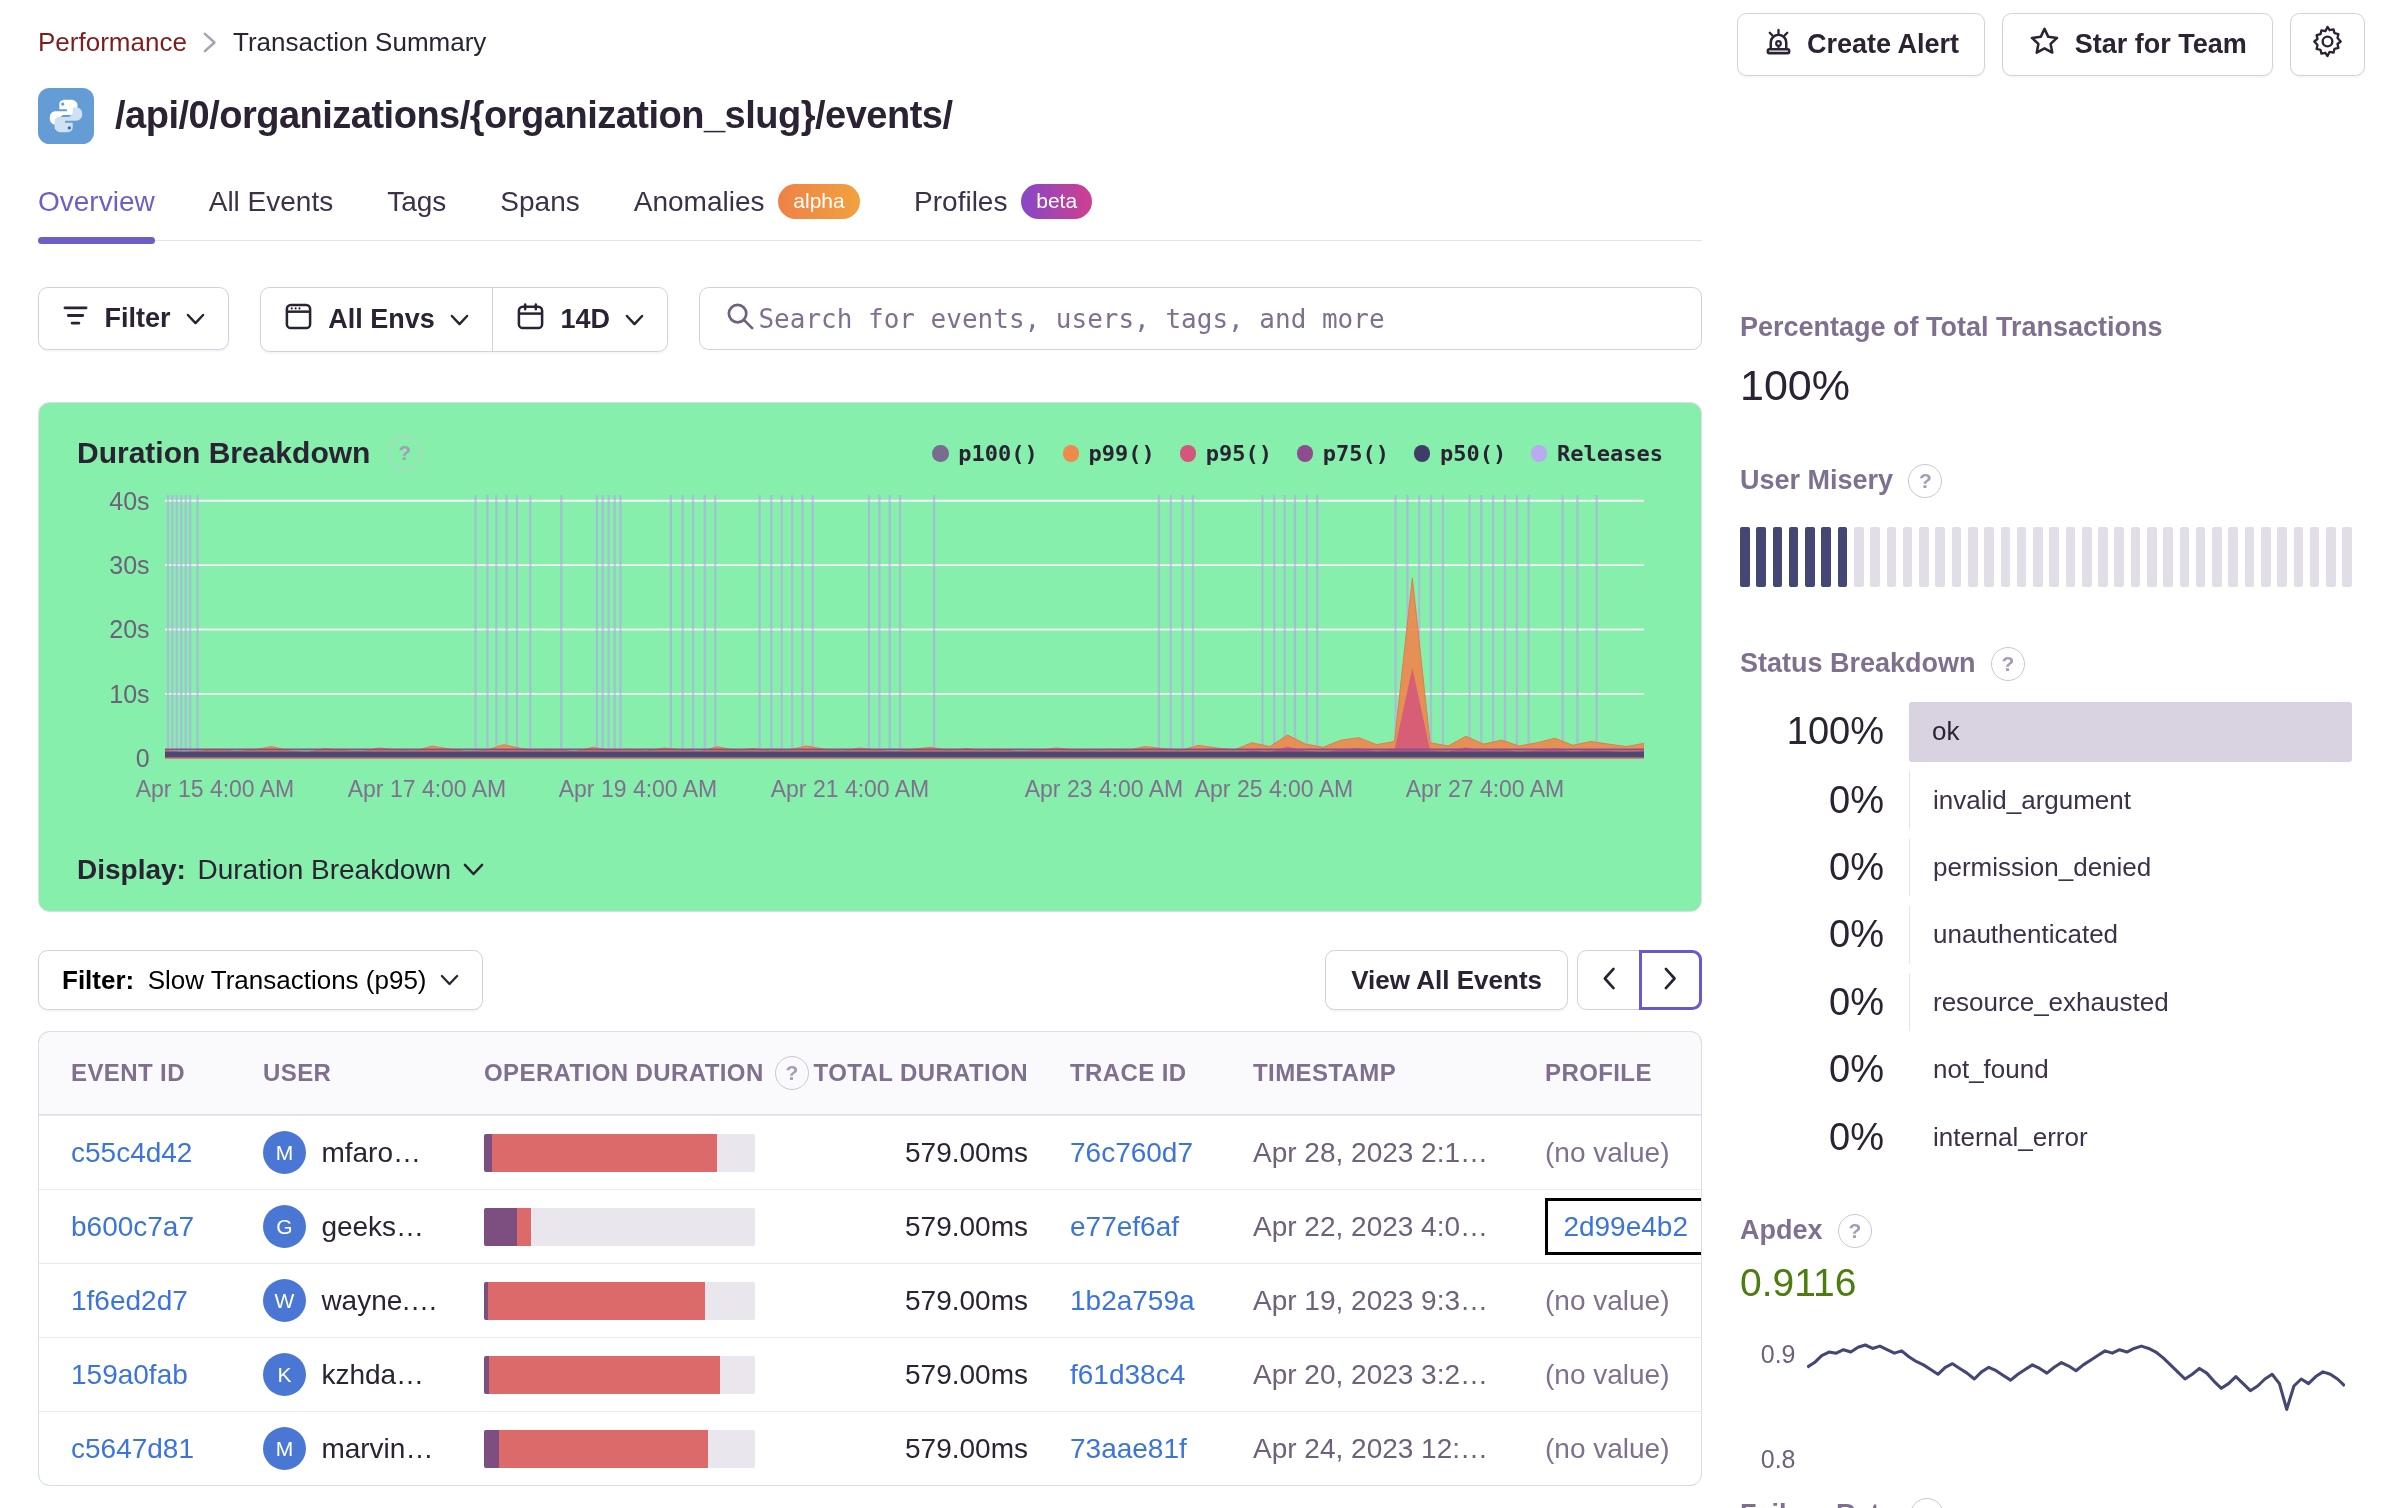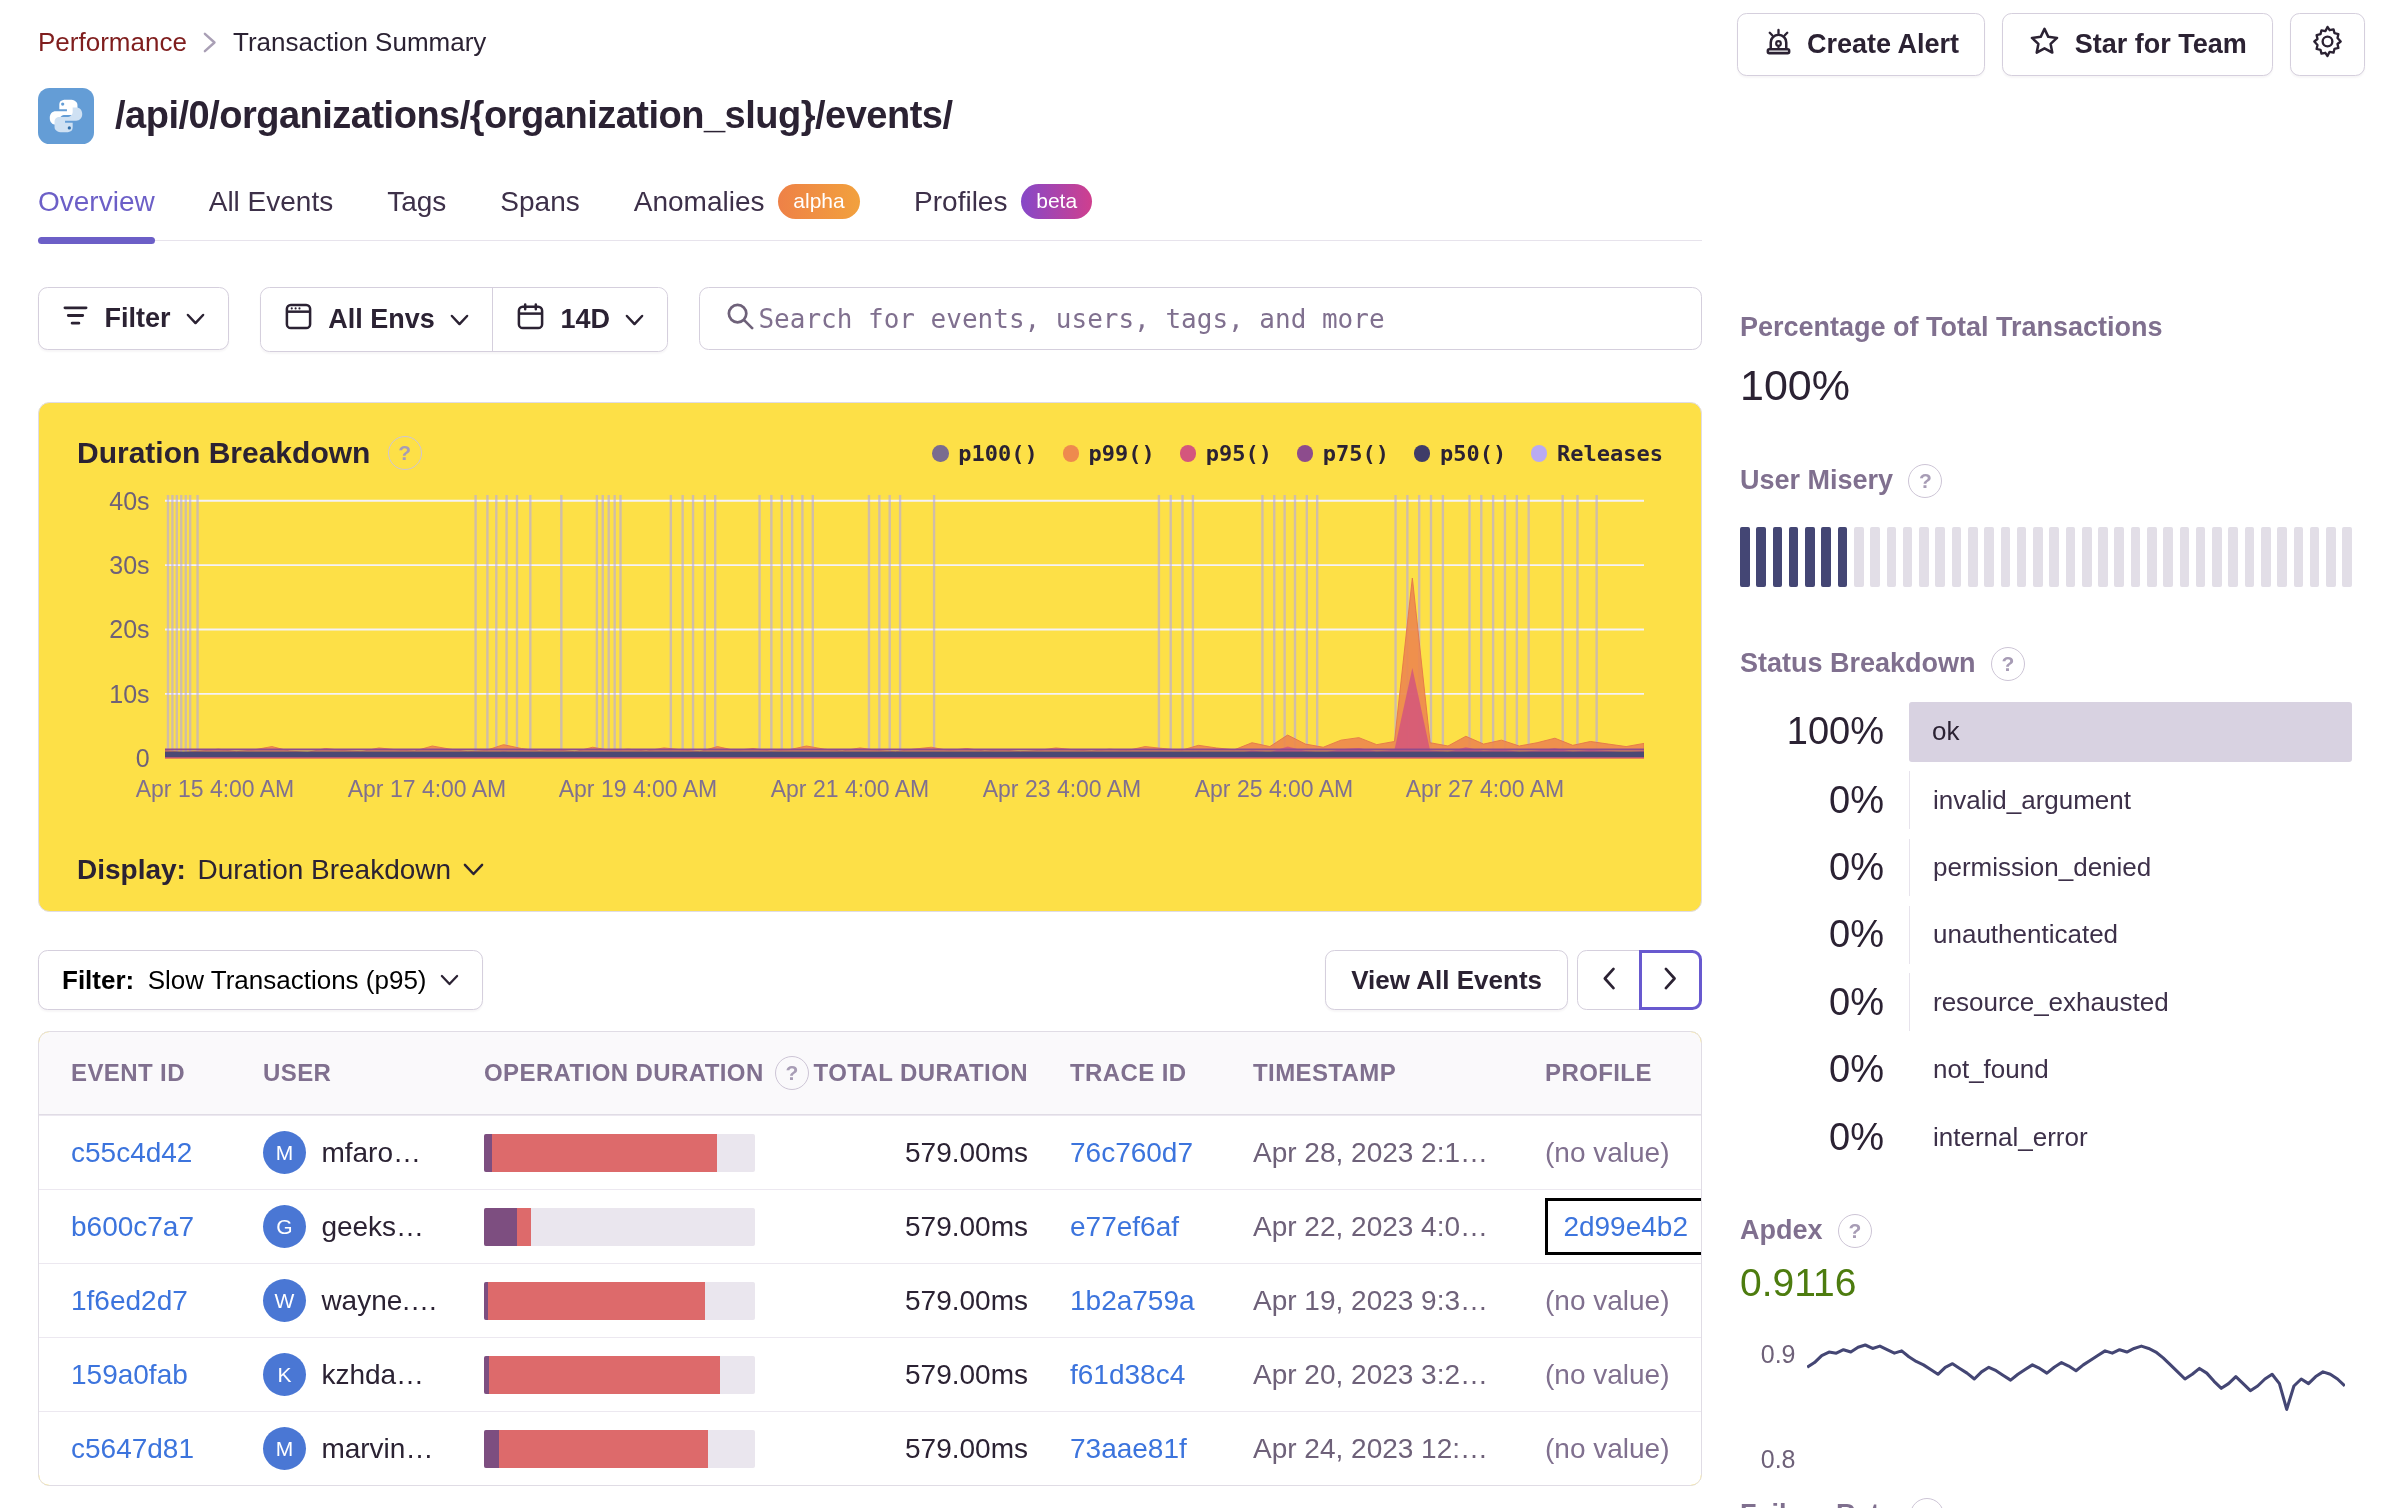--- a/index.html
+++ b/index.html
@@ -40,21 +40,21 @@
   .filter-row { display:flex; gap:31px; margin-top:46px; }
   .ctrl { display:flex; align-items:center; gap:15.4px; height:63px; border:1px solid #d5cfdd; border-radius:9.6px; background:#fff; padding:0 23px; font-size:27px; font-weight:700; color:#2b2233; cursor:pointer; box-shadow:0 1.9px 1.9px rgba(43,34,51,.04); }
   .ctrl-group { display:flex; align-items:stretch; border:1px solid #d5cfdd; border-radius:9.6px; box-shadow:0 1.9px 1.9px rgba(43,34,51,.04); }
   .ctrl-group .ctrl { border:none; box-shadow:none; }
   .ctrl-group .divider { width:1px; background:#d5cfdd; margin:0; }
   .searchbox { flex:1; display:flex; align-items:center; gap:2px; height:63px; border:1px solid #d5cfdd; border-radius:9.6px; padding:0 25px; background:#fff; }
   .searchbox input { border:none; outline:none; flex:1; font-family:"DejaVu Sans Mono", monospace; font-size:26px; color:#2b2233; background:transparent; }
   .searchbox input::placeholder { color:#80708f; }
 
   
-  .card { border:1px solid #e0dce5; border-radius:11.5px; background:#fde047; }
+  .card { border:1px solid #e0dce5; border-radius:11.5px; background:#86efac; }
   .chart-card { margin-top:50px; padding:33px 38px 25px 38px; }
   .chart-head { display:flex; justify-content:space-between; align-items:center; }
   .chart-title-wrap { display:flex; align-items:center; gap:17.3px; }
   .chart-title { font-size:30px; font-weight:700; color:#2b2233; }
   .legend { display:flex; align-items:center; gap:25px;font-weight:bold; }
   .legend-item { display:flex; align-items:center; gap:9.6px; cursor:pointer; }
   .leg-dot { width:16.3px; height:16.3px; border-radius:50%; }
   .leg-label { font-family:"DejaVu Sans Mono", monospace; font-size:22px; color:#2b2233; }
   .plot-row { display:flex; margin-top:25px; }
   .ylabels { width:88px; position:relative; height:269px; }
@@ -379,21 +379,21 @@
                 <line x1="0" y1="265" x2="1540" y2="265" stroke="#8d4c8d" stroke-width="2"></line>
                 <rect x="0" y="267" width="1540" height="6" fill="#4c4874"></rect>
               </svg>
           </div>
         </div>
         <div class="xlabels" id="xlabels">
             <span style="left: 50px;">Apr 15 4:00 AM</span>
             <span style="left: 262px;">Apr 17 4:00 AM</span>
             <span style="left: 473px;">Apr 19 4:00 AM</span>
             <span style="left: 685px;">Apr 21 4:00 AM</span>
-            <span style="left: 897px; text-align: right;">Apr 23 4:00 AM</span>
+            <span style="left: 939px; text-align: right;">Apr 23 4:00 AM</span>
             <span style="left: 1109px;">Apr 25 4:00 AM</span>
             <span style="left: 1320px;">Apr 27 4:00 AM</span>
           </div>
 
         <div class="display-row">
           <span class="display-label">Display:</span>
           <span class="display-value">Duration Breakdown</span>
           <span class="chev">
               <svg width="21" height="13.4" viewBox="0 0 22 14">
                 <polyline points="2,2 11,11.5 20,2" fill="none" stroke="#2b2233" stroke-width="2.6" stroke-linecap="round" stroke-linejoin="round"></polyline>

